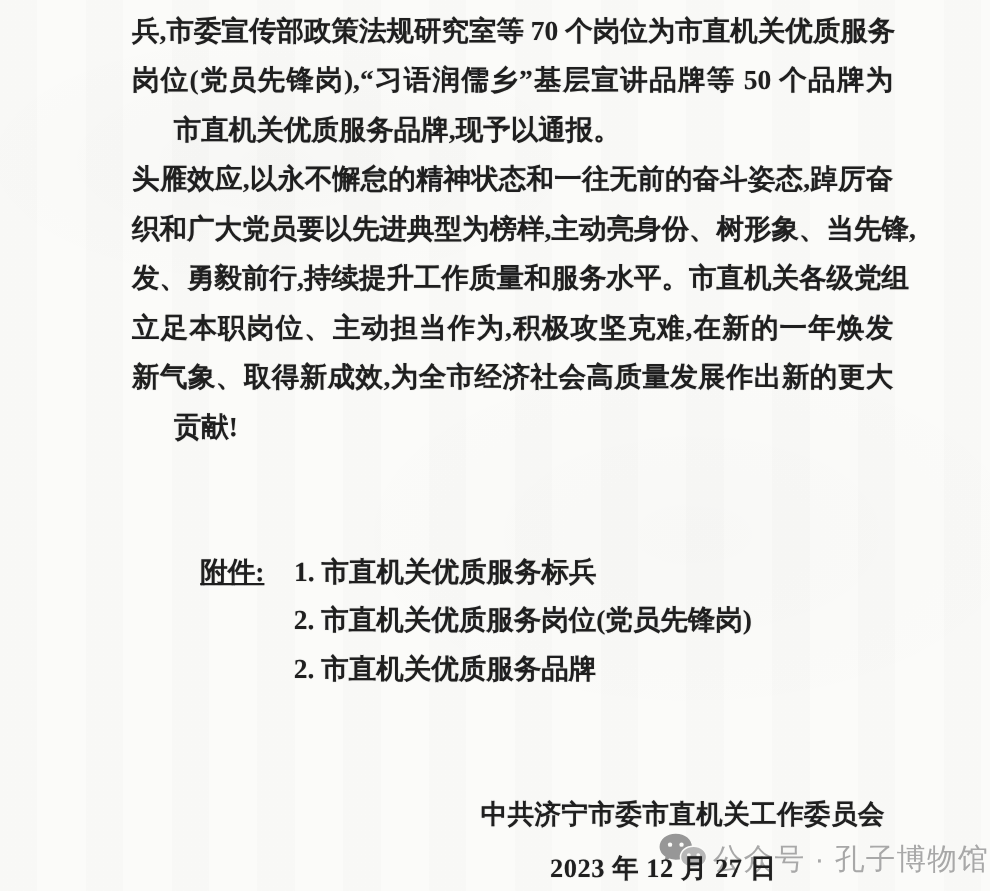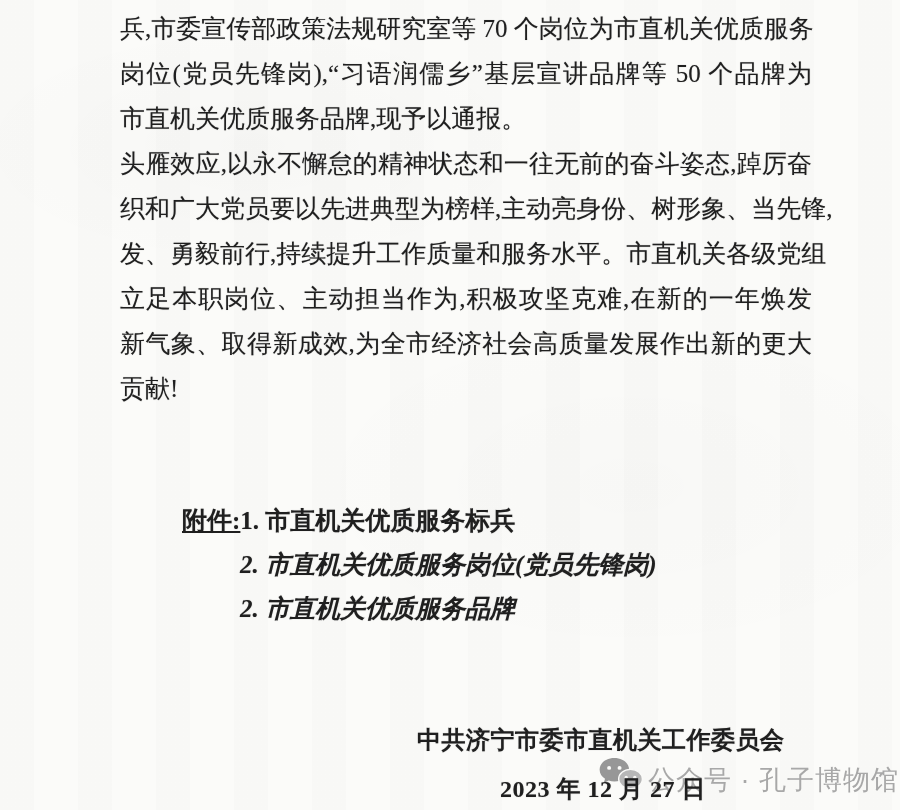--- a/index.html
+++ b/index.html
@@ -12,50 +12,50 @@
     position:relative;width:900px;height:810px;
     background:
       radial-gradient(ellipse 420px 180px at 28% 18%, rgba(0,0,0,0.015), transparent 70%),
       radial-gradient(ellipse 500px 260px at 70% 60%, rgba(0,0,0,0.012), transparent 70%),
       repeating-linear-gradient(90deg, rgba(0,0,0,0.010) 0 34px, rgba(0,0,0,0) 34px 78px),
       #fbfbf9;
     color:#1f1f1f;
   }
   .body-text{
     position:absolute;left:120px;top:6px;width:692px;
-    font-size:25px;line-height:45px;font-weight:400;
+    font-size:25px;line-height:45px;font-weight:700;
     text-shadow:0 0 1px rgba(30,30,30,0.35);
   }
   .line{
     text-align:justify;
     text-align-last:justify;
     text-justify:inter-character;
     white-space:nowrap;
   }
   .line.last{
-    text-align:center;text-align-last:left;
+    text-align:center;text-align-last:left;margin-left:38px;
   }
   .line.indent{
     text-indent:62px;
   }
   .attachments{
     position:absolute;left:182px;top:498px;width:600px;
     font-size:25px;line-height:45px;font-weight:600;
     text-shadow:0 0 1px rgba(30,30,30,0.35);
   }
   .att-row{white-space:nowrap;}
   .att-label{display:inline-block;text-decoration:underline;}
-  .att-item{display:inline-block;}
-  .att-row.cont{padding-left:58px;font-style:italic;}
+  .att-item{display:inline-block;margin-left:27px;}
+  .att-row.cont{padding-left:58px;}
   .att-row + .att-row{margin-top:-1px;}
   .signature{
     position:absolute;left:0;top:0;width:900px;z-index:2;
   }
   .authority{
-    position:absolute;left:417px;top:724px;
+    position:absolute;left:437px;top:724px;
     font-size:24px;font-weight:600;letter-spacing:0.5px;
     text-shadow:0 0 1px rgba(30,30,30,0.35);
     white-space:nowrap;
   }
   .issue-date{
     position:absolute;left:500px;top:773px;
     font-size:24px;font-weight:600;letter-spacing:0.5px;
     text-shadow:0 0 1px rgba(30,30,30,0.35);
     white-space:nowrap;
     text-align:center;

